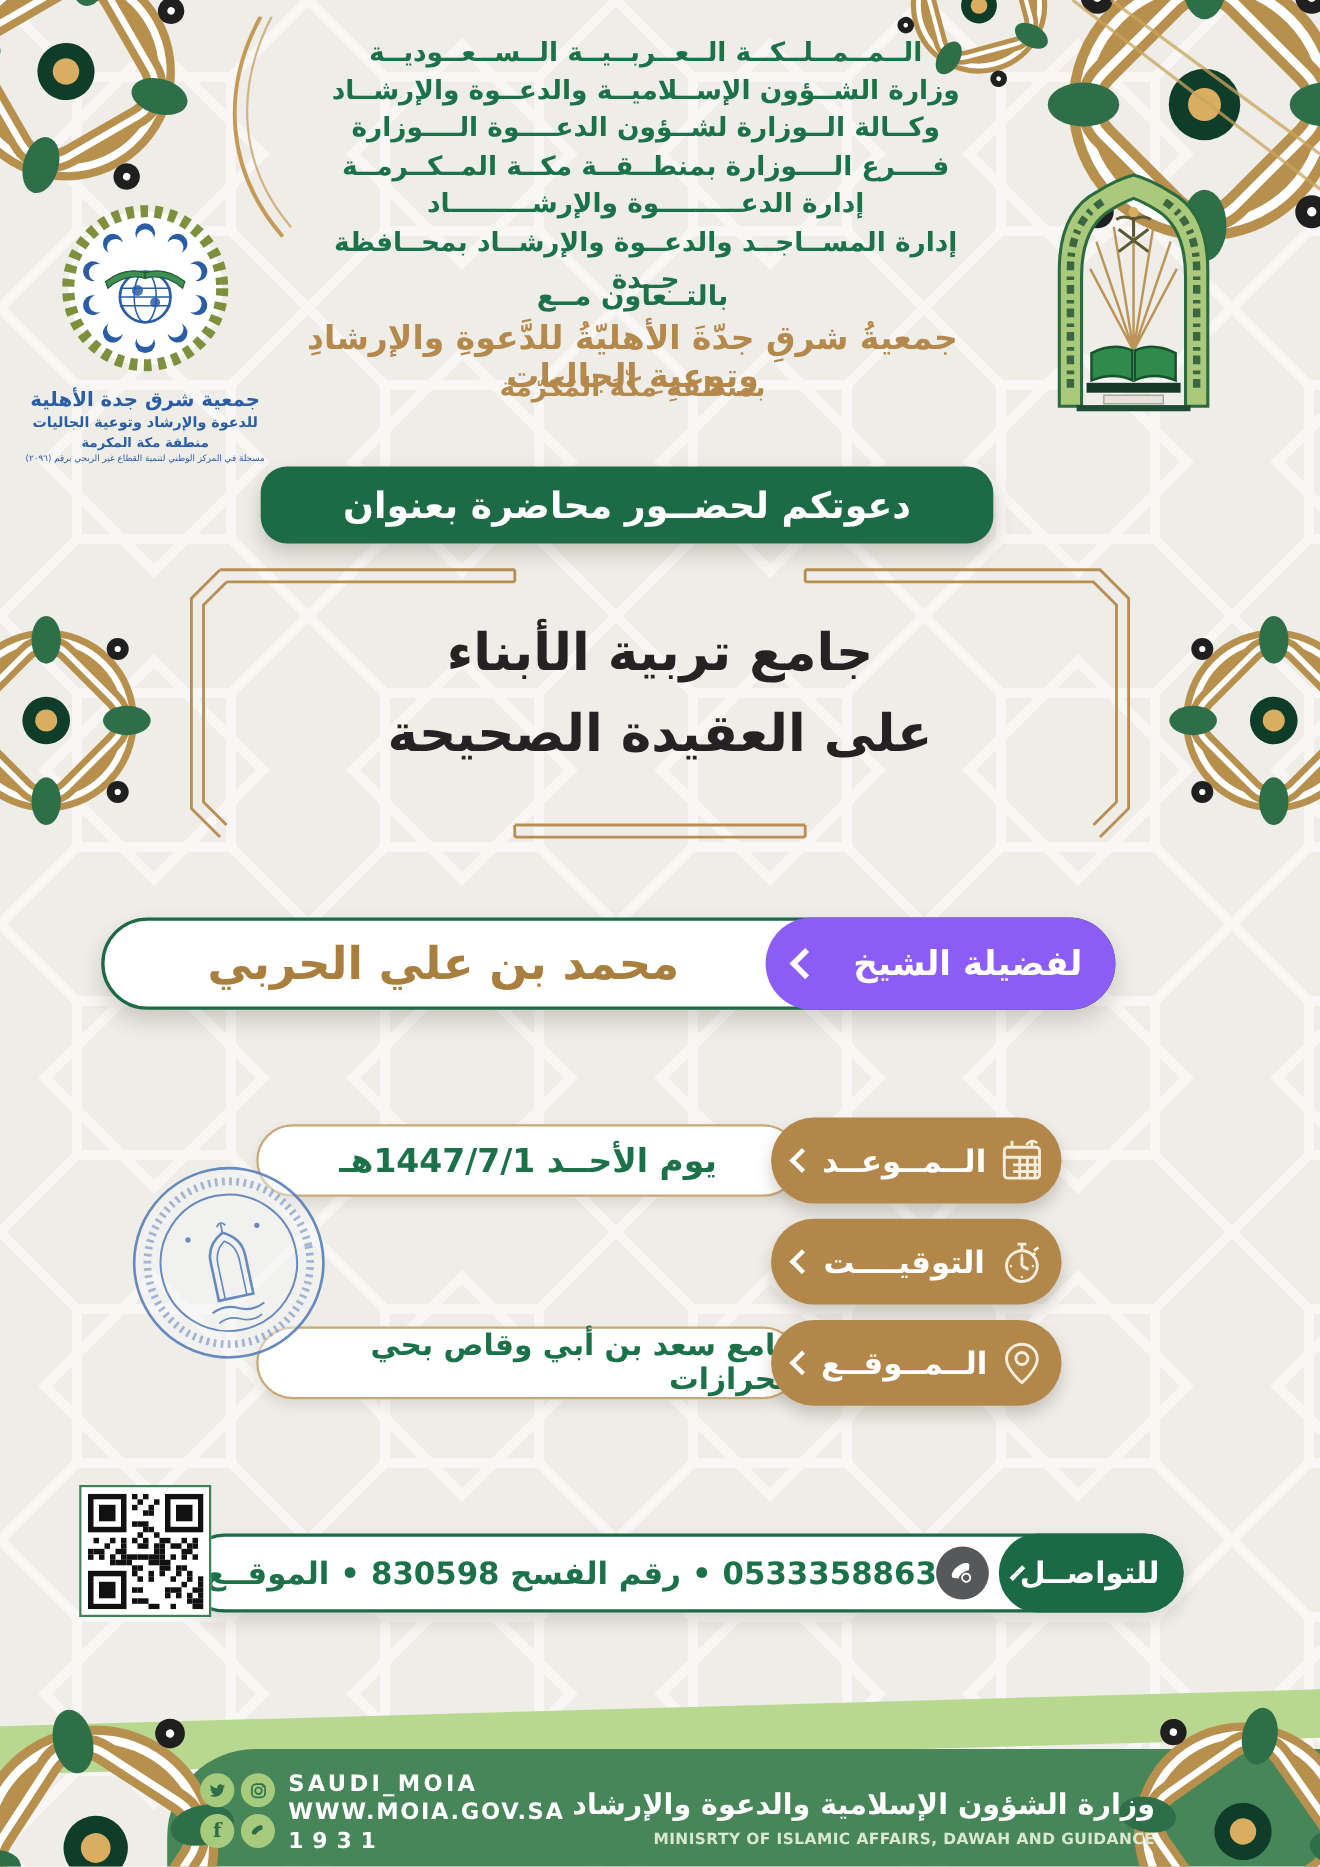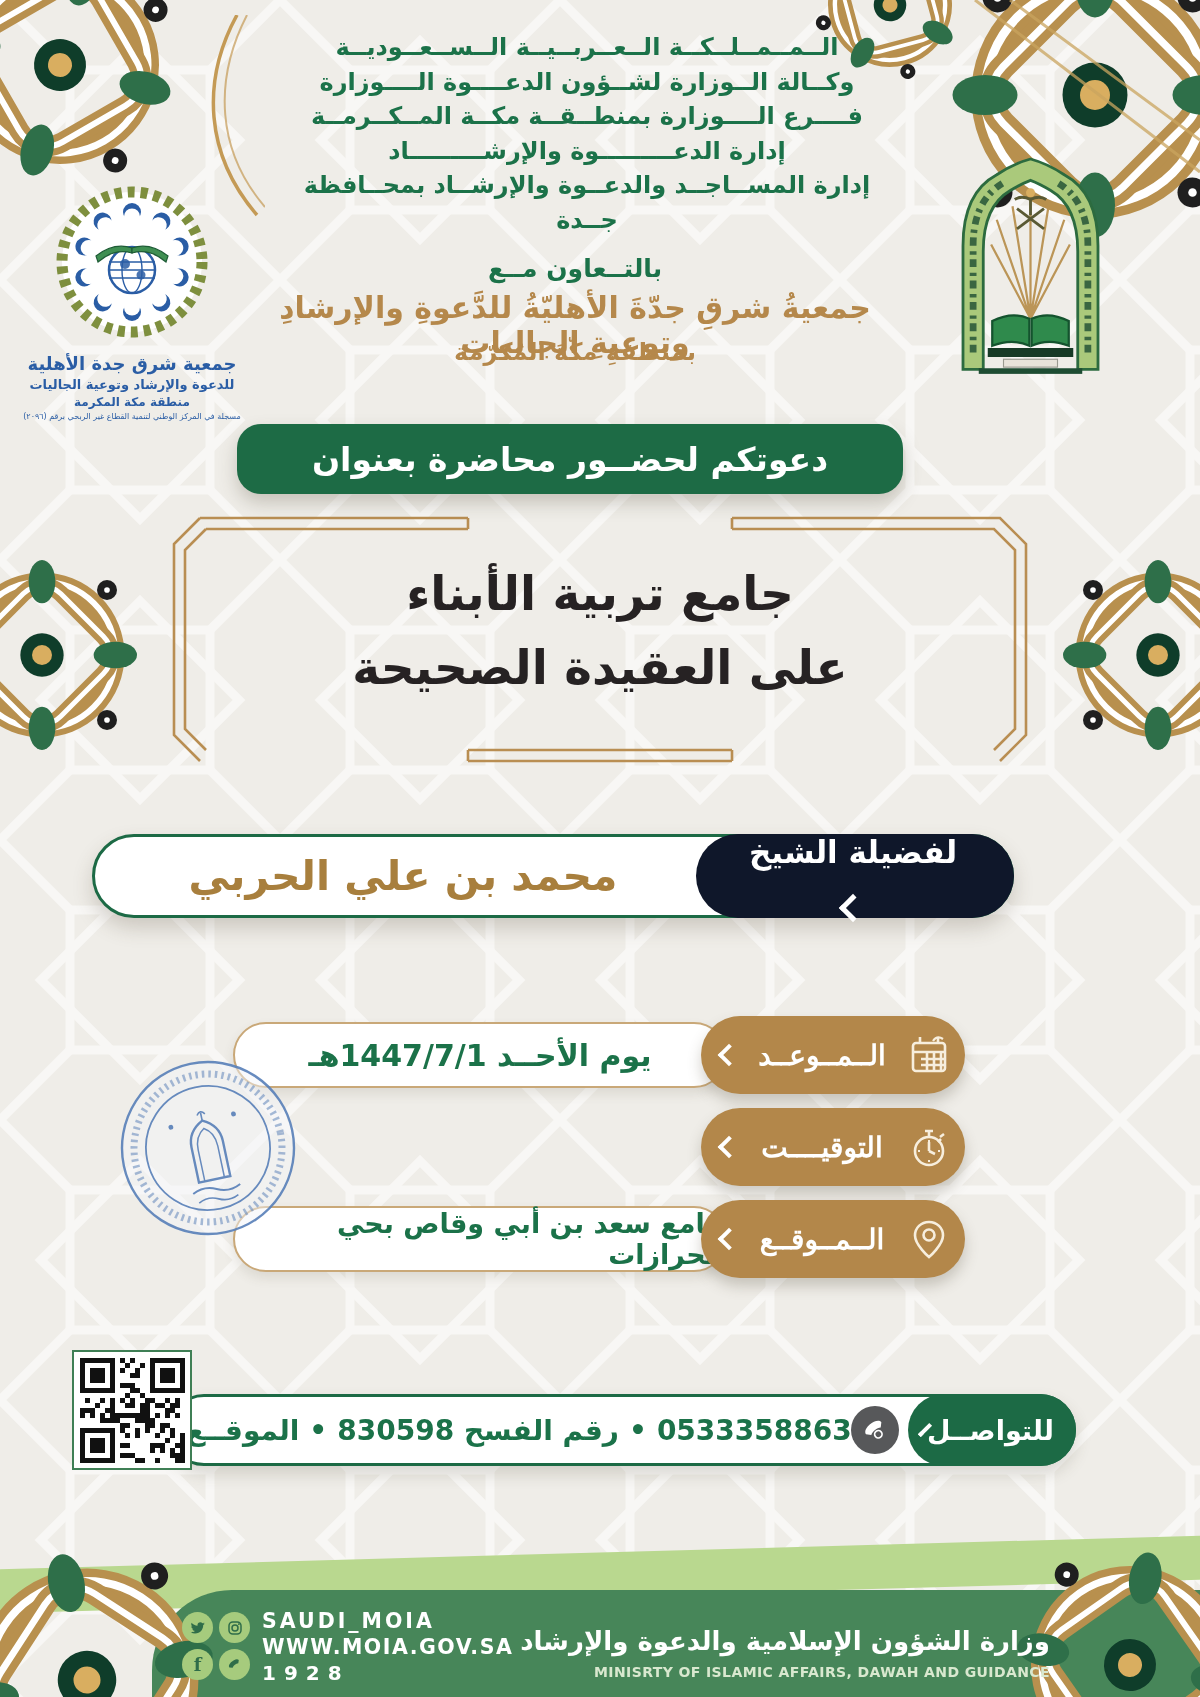--- a/index.html
+++ b/index.html
@@ -42,36 +42,36 @@
   .title-l2{left:0; top:640px; width:1200px; text-align:center; direction:rtl;
     font-size:47px; font-weight:bold; color:#262223; z-index:5; letter-spacing:-1px;}
   
   .speaker{left:92px; top:834px; width:916px; height:78px; background:#fff;
     border:3px solid #1c6a45; border-radius:42px; z-index:5;
     box-shadow:0 10px 20px rgba(80,70,50,.22);}
   .speaker-name{position:absolute; left:30px; right:330px; top:0; bottom:0;
     display:flex; align-items:center; justify-content:center; direction:rtl;
     font-size:41px; font-weight:bold; color:#a87f3d;}
   .speaker-label-pill{position:absolute; right:-3px; top:-3px; bottom:-3px; width:318px;
-    background:#0f172a; border-radius:42px; display:flex; direction:rtl;
-    align-items:center; justify-content:space-between; padding:0 30px 0 26px; box-sizing:border-box;flex-direction:column;}
+    background:#8b5cf6; border-radius:42px; display:flex; direction:rtl;
+    align-items:center; justify-content:space-between; padding:0 30px 0 26px; box-sizing:border-box;}
   .speaker-label-pill .lbl{color:#fff; font-size:31px; font-weight:bold;}
   .chev{width:15px; height:15px; border-left:5px solid #fff; border-bottom:5px solid #fff;
     transform:rotate(45deg); display:inline-block;}
   
   .row{position:absolute; left:233px; width:732px; height:70px; z-index:5;}
   .row-value{position:absolute; left:0; right:238px; top:2px; height:66px; background:#ffffff;
     border:2.5px solid #c9a878; border-radius:35px; display:flex; align-items:center;
     justify-content:center; direction:rtl; font-size:30px; font-weight:bold; color:#1b7249;
     box-sizing:border-box; box-shadow:0 6px 12px rgba(80,70,50,.12);}
   .row--3 .row-value{font-size:27px;}
   .row-label-pill{position:absolute; right:0; top:-4px; width:264px; height:78px;
     background:#b3874a; border-radius:39px; display:flex; direction:rtl; align-items:center;
     justify-content:space-between; padding:0 14px 0 20px; box-sizing:border-box;
-    box-shadow:0 8px 14px rgba(80,70,50,.25);font-family:Liberation Serif, serif;}
+    box-shadow:0 8px 14px rgba(80,70,50,.25);}
   .row-label-pill .lbl{color:#fff; font-size:28px; font-weight:bold; flex:1; text-align:center;}
   .row-icon{width:44px; height:44px; flex:0 0 44px;}
   .chev-sm{width:12px; height:12px; border-left:4.5px solid #fff; border-bottom:4.5px solid #fff;
     transform:rotate(45deg); display:inline-block;}
   
   .stamp{left:118px; top:1058px; z-index:6; opacity:.92;}
   
   .contact{left:168px; top:1394px; width:908px; height:72px; background:#fff;
     border:3px solid #1c6a45; border-radius:39px; z-index:5; box-sizing:border-box;
     box-shadow:0 8px 16px rgba(80,70,50,.18);}
@@ -175,20 +175,21 @@
   <svg class="abs orn" style="left:185px;top:15px" width="80" height="210">
     <path d="M52,0 C16,66 20,140 72,200" fill="none" stroke="#c49a55" stroke-width="3.5"></path>
     <path d="M62,0 C28,66 32,136 80,192" fill="none" stroke="#c49a55" stroke-width="2" opacity=".7"></path>
   </svg>
   <svg class="abs orn" style="right:0;top:0" width="260" height="180">
     <path d="M70,0 L260,140 M35,0 L260,172" fill="none" stroke="#c9a45f" stroke-width="3" opacity=".75"></path>
   </svg>
 
   <div class="abs gov-lines">
     <span>الــمــمــلــكــة الــعــربــيــة الــســعــوديــة</span>
+    <span>وزارة الشــؤون الإســلاميــة والدعــوة والإرشــاد</span>
     <span>وكــالة الــوزارة لشــؤون الدعــــوة الــــوزارة</span>
     <span>فــــرع الــــوزارة بمنطــقــة مكــة المــكــرمــة</span>
     <span>إدارة الدعـــــــــوة والإرشـــــــــاد</span>
     <span>إدارة المســاجــد والدعــوة والإرشــاد بمحــافظة جــدة</span>
   </div>
   <div class="abs coop">بالتــعاون مــع</div>
   <div class="abs callig">جمعيةُ شرقِ جدّةَ الأهليّةُ للدَّعوةِ والإرشادِ وتوعيةِ الجاليات</div>
   <div class="abs callig-region">بمنطقةِ مكّةَ المُكرّمة</div>
 
   <svg class="abs assoc-logo" width="160" height="160" viewBox="0 0 160 160">
@@ -486,19 +487,19 @@
           <g transform="rotate(-38 12 12)">
             <path d="M4,10 C4,4.5 20,4.5 20,10 L16.8,13 C14,11.4 10,11.4 7.2,13 Z" fill="#2f6d49"></path>
           </g>
         </svg>
     </span>
   </div>
 
   <div class="abs footer-left-text">
     <div class="t1">SAUDI_MOIA</div>
     <div class="t2">WWW.MOIA.GOV.SA</div>
-    <div class="t3">1928</div>
+    <div class="t3">1931</div>
   </div>
 
   <div class="abs footer-ar">وزارة الشؤون الإسلامية والدعوة والإرشاد</div>
   <div class="abs footer-en">MINISRTY OF ISLAMIC AFFAIRS, DAWAH AND GUIDANCE</div>
 
 </div>
 
 </body></html>

